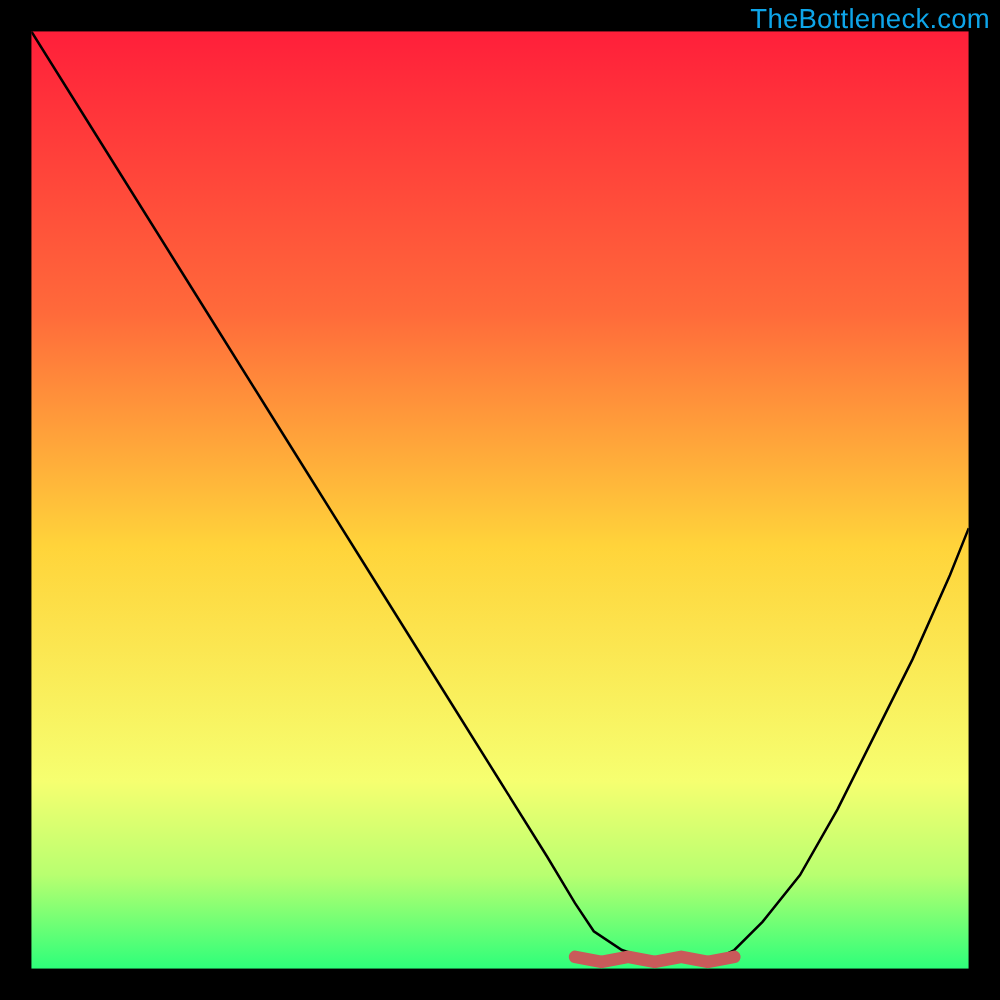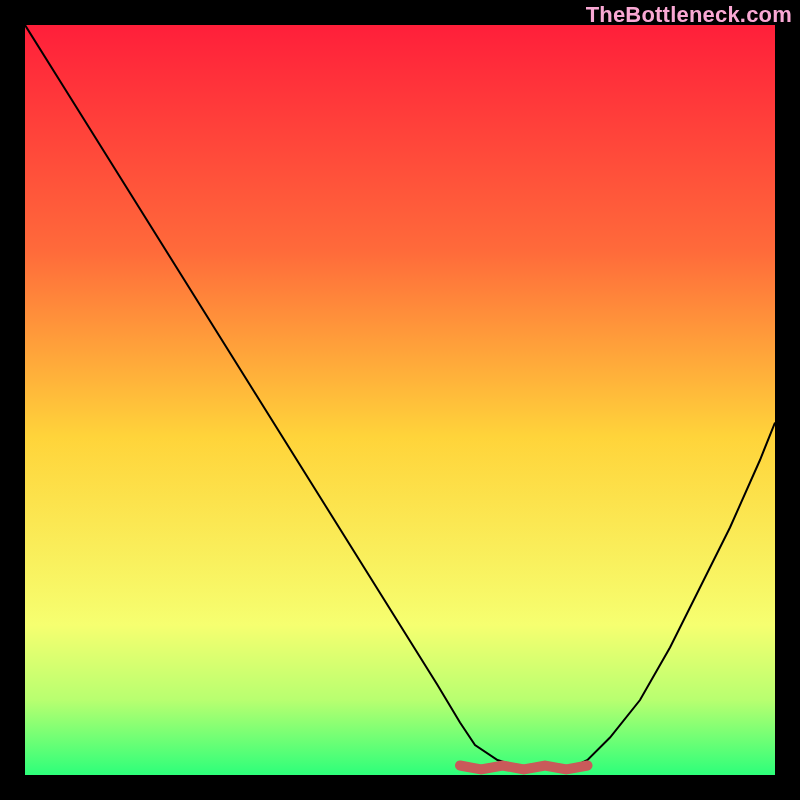--- a/index.html
+++ b/index.html
@@ -13,23 +13,23 @@
   }
   .stage {
     position: relative;
     width: 800px;
     height: 800px;
   }
   .watermark {
     position: absolute;
     top: 2px;
     right: 8px;
-    color: #f9a8d4;
+    color: #0ea5e9;
     font-size: 22px;
-    font-weight: 700;
+    font-weight: 400;
     letter-spacing: 0.2px;
     user-select: none;
   }
   .plot {
     position: absolute;
     left: 25px;
     top: 25px;
     width: 750px;
     height: 750px;
   }

